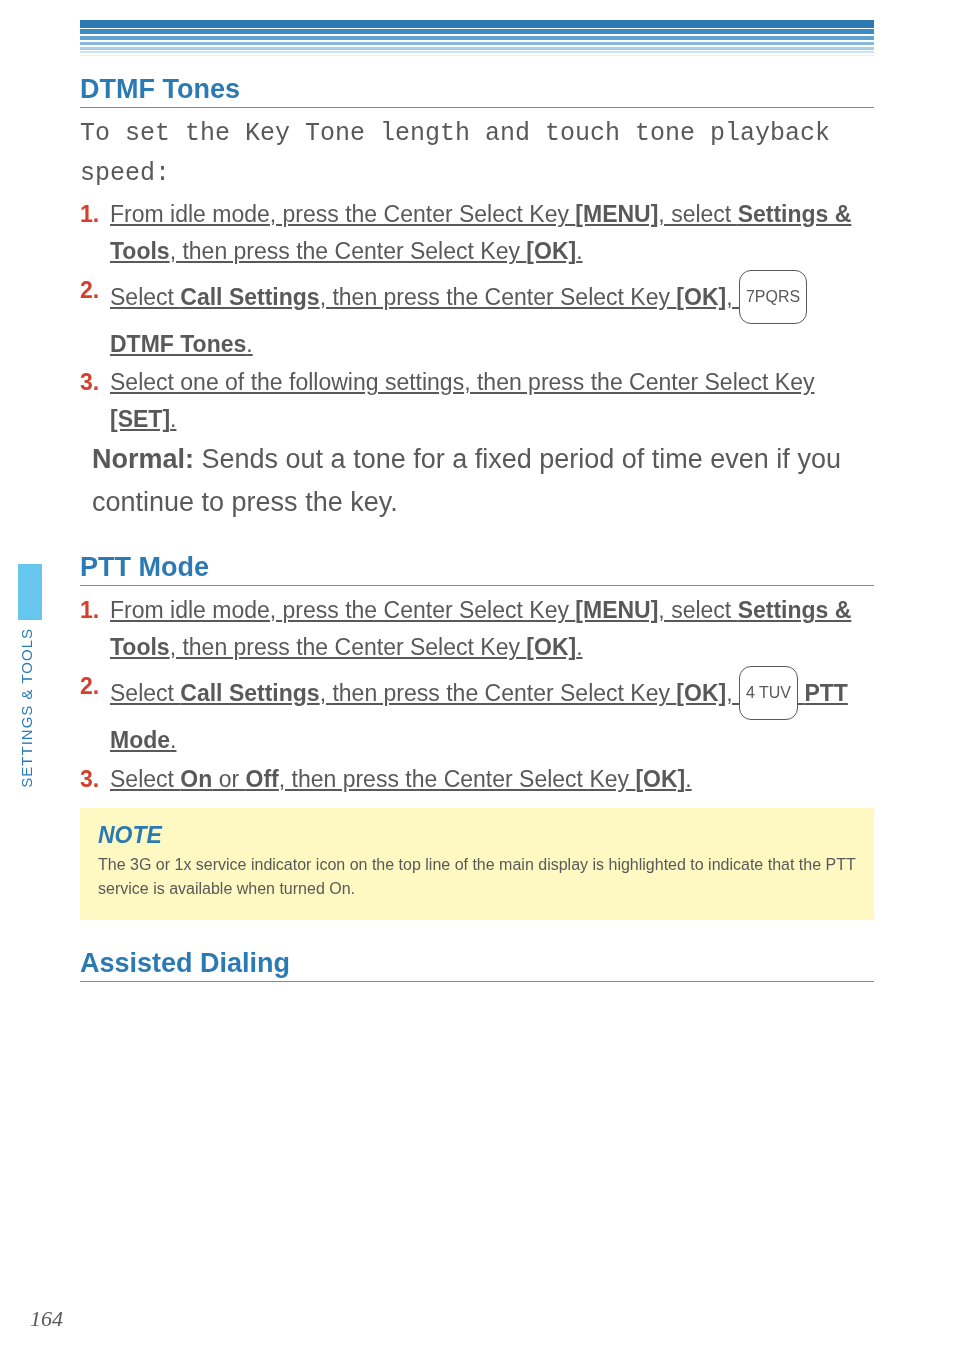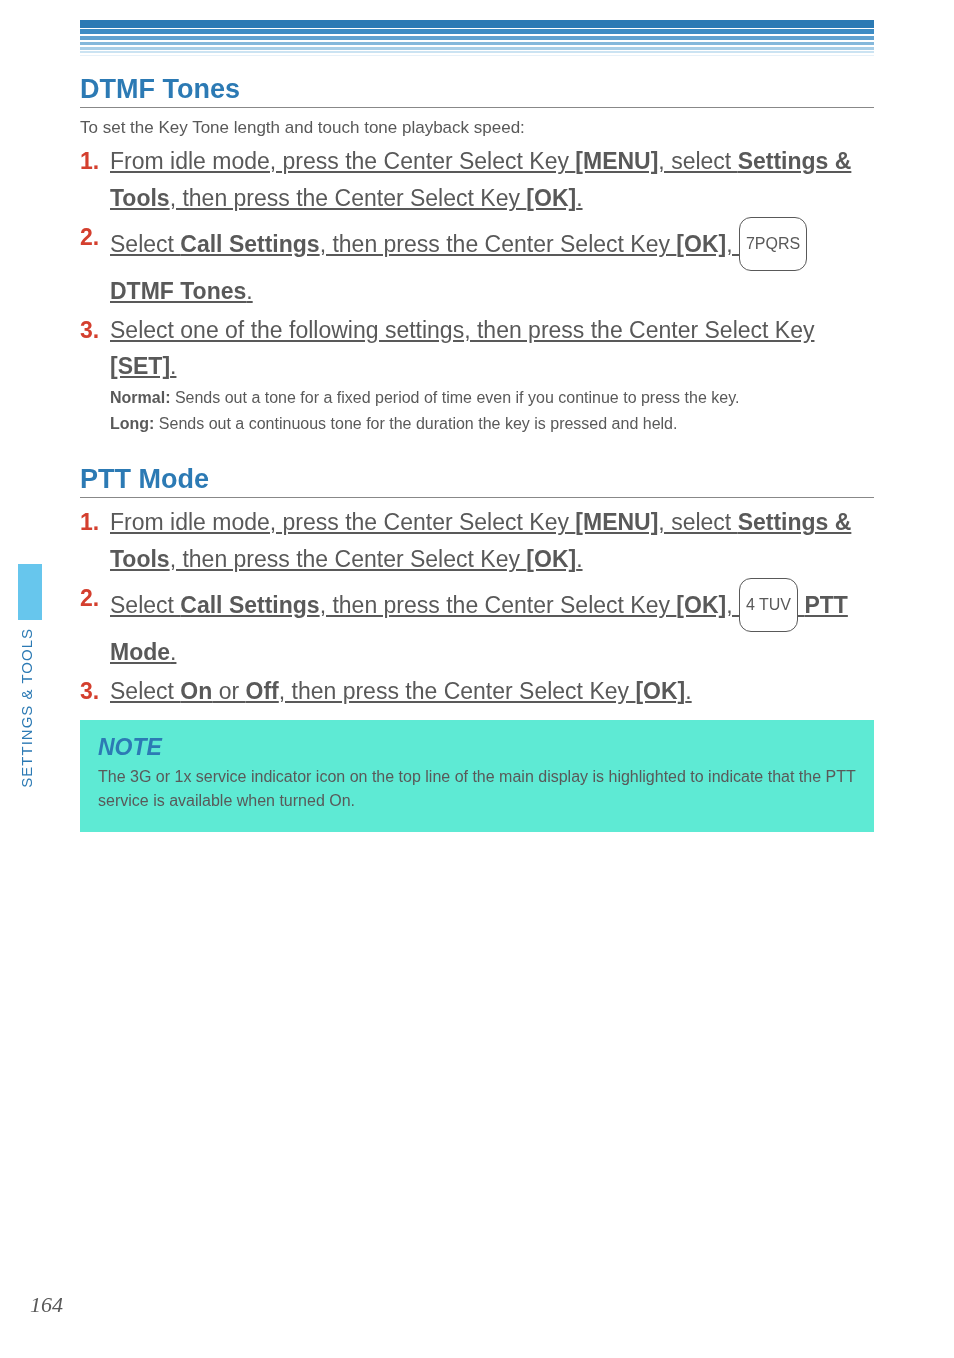--- a/index.html
+++ b/index.html
@@ -39,23 +39,24 @@
     }
     .section-heading {
       color: #2c7ab4;
       font-weight: bold;
       font-size: 27px;
       border-bottom: 1px solid #888;
       padding-bottom: 2px;
       margin-bottom: 6px;
     }
     .body-text {
-      font-size: 17px;
-      line-height: 1.6;
-      color: #595959;
+      font-size: 25px;
+      line-height: 1.6;
+      color: #595959;
+      font-family: Liberation Mono, monospace;
     }
     .list-item {
       display: flex;
       margin-top: 2px;
     }
     .list-num {
       color: #d43f2e;
       font-weight: bold;
       font-size: 23px;
       min-width: 30px;
@@ -66,22 +67,22 @@
       font-size: 23px;
       line-height: 1.6;
       color: #595959;
       text-decoration: underline;
     }
     .bold {
       font-weight: bold;
       color: #595959;
     }
     .sub-text {
-      margin-left: 30px;
-      font-size: 16px;
+      margin-left: 12px;
+      font-size: 27px;
       line-height: 1.6;
     }
     .key-icon {
       display: inline-block;
       border: 1.5px solid #595959;
       border-radius: 12px;
       padding: 16px 6px;
       font-size: 16px;
       line-height: 20px;
       vertical-align: middle;
@@ -107,39 +108,39 @@
       color: #2c7ab4;
       font-size: 15px;
       letter-spacing: 1px;
       writing-mode: vertical-rl;
       transform: rotate(180deg);
       margin-top: 8px;
       text-align: center;
       width: 24px;
     }
     .note-box {
-      background: #5eead4;
+      background: #fef9c3;
       padding: 14px 18px 18px 18px;
       margin-top: 10px;
     }
     .note-heading {
       color: #2c7ab4;
       font-weight: bold;
       font-style: italic;
       font-size: 23px;
       margin-bottom: 4px;
     }
     .note-text {
       font-size: 16px;
       line-height: 1.55;
       color: #595959;
     }
     .page-number {
       position: absolute;
-      bottom: 40px;
+      bottom: 26px;
       left: 30px;
       font-family: Georgia, 'Times New Roman', serif;
       font-style: italic;
       font-size: 22px;
       color: #595959;
     }
   </style>
 </head>
 <body>
 
@@ -172,23 +173,20 @@
   <div class="list-item">
     <div class="list-num">3.</div>
     <div class="list-body">
       <span>Select one of the following settings, then press the Center Select Key </span><span class="bold">[SET]</span><span>.</span>
     </div>
   </div>
 
   <div class="sub-text">
     <span class="bold">Normal:</span><span> Sends out a tone for a fixed period of time even if you continue to press the key.</span>
   </div>
-  <div class="sub-text">
-    <span class="bold">Long:</span><span> Sends out a continuous tone for the duration the key is pressed and held.</span>
-  </div>
 
   <div class="section-gap"></div>
 
   <div class="section-heading">PTT Mode</div>
 
   <div class="list-item">
     <div class="list-num">1.</div>
     <div class="list-body">
       <span>From idle mode, press the Center Select Key </span><span class="bold">[MENU]</span><span>, select </span><span class="bold">Settings &amp; Tools</span><span>, then press the Center Select Key </span><span class="bold">[OK]</span><span>.</span>
     </div>
@@ -208,16 +206,17 @@
     </div>
   </div>
 
   <div class="note-box">
     <div class="note-heading">NOTE</div>
     <div class="note-text">The 3G or 1x service indicator icon on the top line of the main display is highlighted to indicate that the PTT service is available when turned On.</div>
   </div>
 
   <div class="section-gap"></div>
 
+  <div class="section-heading">Assisted Dialing</div>
 
 </div>
 
 <div class="page-number">164</div>
 
 </body></html>

